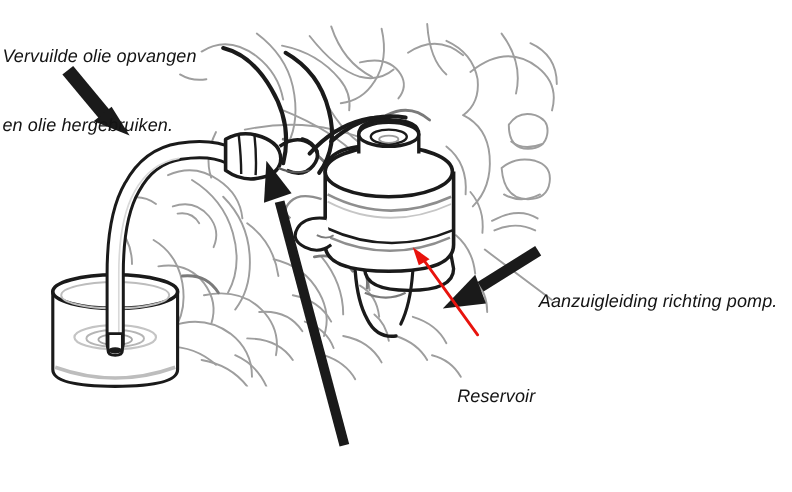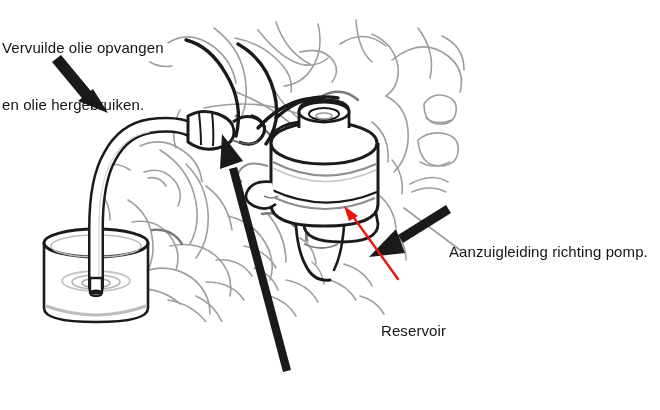--- a/index.html
+++ b/index.html
@@ -13,20 +13,21 @@
     overflow: hidden;
     font-family: "Liberation Sans", sans-serif;
     position: relative;
     color: #1a1a1a;
   }
   #stage {
     position: absolute;
     left: 0; top: 0;
     width: 660px;
     height: 410px;
+    font-style: italic;
   }
   #stage > svg {
     position: absolute;
     left: 0; top: 0;
   }
   .label {
     position: absolute;
     font-family: "Liberation Sans", sans-serif;
     font-size: 15px;
     line-height: 19px;

